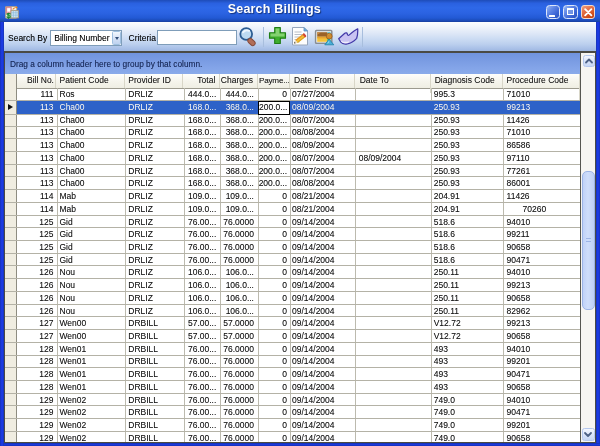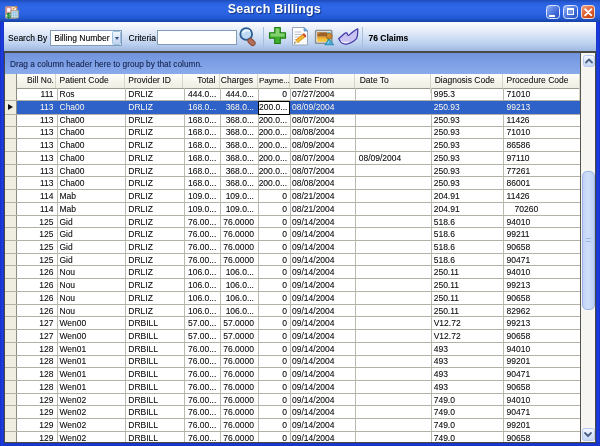--- a/index.html
+++ b/index.html
@@ -92,21 +92,20 @@
     <path d="M14.2 7.6 a3.2 3.2 0 0 1 3.4 -0.6 Z" fill="#e8b868"></path>
     <path d="M16.1 12.2 L11.8 17.8 L20.8 17.8 Z" fill="#48b0d8" stroke="#2586ae" stroke-width="0.9"></path>
     <path d="M16.1 13.2 L14 16.8 L16.1 15.7 Z" fill="#8ad4ec"></path>
   </svg>
 
   <svg class="abs" style="left:338px;top:28px;" width="21" height="20" viewBox="0 0 21 20">
     <path d="M0.7 10.8 L6.8 5.3 C7.9 4.4 9.2 4.9 9.3 6 C9.4 7.2 10.4 7.7 11.3 6.9 C13.6 4.9 17 2.1 19.7 0.8 C19.9 3.8 19.5 7.6 18.7 10.3 C16.1 13.2 12.3 15.3 9.2 15.9 C6.3 16.4 3.7 15.3 2.5 13.8 Z" fill="#c9c3f2" stroke="#4238a8" stroke-width="1.25" stroke-linejoin="round"></path>
     <path d="M3.2 12.7 C5.6 14.1 8.6 14.2 11.2 13.2 L10.2 15.1 C7.2 15.7 4.8 15 3.2 13.7 Z" fill="#efedfb"></path>
   </svg>
   <div class="abs" style="left:362px;top:26.5px;width:1px;height:20px;background:#a8bedd;"></div>
-  <div class="abs" style="left:368.5px;top:21.5px;height:29.5px;line-height:32.5px;color:#000;font-weight:bold;">76 Claims</div>
 
   <div class="abs" style="left:4px;top:50.8px;width:592px;height:392.5px;background:#4a4a44;"></div>
 
   <div class="abs" style="left:5px;top:52.5px;width:590px;height:389.5px;background:#fff;overflow:hidden;">
   </div>
 
   <div class="abs" style="left:5px;top:52.5px;width:574.8px;height:21.5px;background:linear-gradient(180deg,#7093dd,#83a4e8 70%,#8aabea);"></div>
   <div class="abs" style="left:10px;top:52.5px;height:21.5px;line-height:22px;color:#16295e;font-size:8.3px;">Drag a column header here to group by that column.</div>
 
   <div class="abs" style="left:5px;top:74px;width:574.8px;height:13.7px;background:linear-gradient(180deg,#fefefb,#f5f4ec 55%,#efeee3);border-bottom:1px solid #9c9a8e;box-sizing:content-box;"></div>
@@ -227,21 +226,21 @@
 <div style="position:absolute;left:502.60px;top:190.06px;width:77.20px;height:12.72px;line-height:12.72px;text-align:left;padding-left:4px;color:#141414;overflow:hidden;white-space:nowrap;box-sizing:border-box;">11426</div>
 <div style="position:absolute;left:17.20px;top:202.78px;width:39.30px;height:12.72px;line-height:12.72px;text-align:right;padding-right:3px;color:#141414;overflow:hidden;white-space:nowrap;box-sizing:border-box;">114</div>
 <div style="position:absolute;left:56.50px;top:202.78px;width:68.80px;height:12.72px;line-height:12.72px;text-align:left;padding-left:3px;color:#141414;overflow:hidden;white-space:nowrap;box-sizing:border-box;">Mab</div>
 <div style="position:absolute;left:125.30px;top:202.78px;width:58.20px;height:12.72px;line-height:12.72px;text-align:left;padding-left:3px;color:#141414;overflow:hidden;white-space:nowrap;box-sizing:border-box;">DRLIZ</div>
 <div style="position:absolute;left:183.50px;top:202.78px;width:36.80px;height:12.72px;line-height:12.72px;text-align:right;padding-right:4px;color:#141414;overflow:hidden;white-space:nowrap;box-sizing:border-box;">109.0...</div>
 <div style="position:absolute;left:220.30px;top:202.78px;width:37.70px;height:12.72px;line-height:12.72px;text-align:right;padding-right:4px;color:#141414;overflow:hidden;white-space:nowrap;box-sizing:border-box;">109.0...</div>
 <div style="position:absolute;left:258.00px;top:202.78px;width:32.00px;height:12.72px;line-height:12.72px;text-align:right;padding-right:3px;color:#141414;overflow:hidden;white-space:nowrap;box-sizing:border-box;">0</div>
 <div style="position:absolute;left:290.00px;top:202.78px;width:64.70px;height:12.72px;line-height:12.72px;text-align:left;padding-left:2px;color:#141414;overflow:hidden;white-space:nowrap;box-sizing:border-box;">08/21/2004</div>
 
 <div style="position:absolute;left:430.70px;top:202.78px;width:71.90px;height:12.72px;line-height:12.72px;text-align:left;padding-left:3px;color:#141414;overflow:hidden;white-space:nowrap;box-sizing:border-box;">204.91</div>
-<div style="position:absolute;left:502.60px;top:202.78px;width:77.20px;height:12.72px;line-height:12.72px;text-align:left;padding-left:12px;color:#141414;overflow:hidden;white-space:nowrap;box-sizing:border-box;">70260</div>
+<div style="position:absolute;left:502.60px;top:202.78px;width:77.20px;height:12.72px;line-height:12.72px;text-align:left;padding-left:20px;color:#141414;overflow:hidden;white-space:nowrap;box-sizing:border-box;">70260</div>
 <div style="position:absolute;left:17.20px;top:215.50px;width:39.30px;height:12.72px;line-height:12.72px;text-align:right;padding-right:3px;color:#141414;overflow:hidden;white-space:nowrap;box-sizing:border-box;">125</div>
 <div style="position:absolute;left:56.50px;top:215.50px;width:68.80px;height:12.72px;line-height:12.72px;text-align:left;padding-left:3px;color:#141414;overflow:hidden;white-space:nowrap;box-sizing:border-box;">Gid</div>
 <div style="position:absolute;left:125.30px;top:215.50px;width:58.20px;height:12.72px;line-height:12.72px;text-align:left;padding-left:3px;color:#141414;overflow:hidden;white-space:nowrap;box-sizing:border-box;">DRLIZ</div>
 <div style="position:absolute;left:183.50px;top:215.50px;width:36.80px;height:12.72px;line-height:12.72px;text-align:right;padding-right:4px;color:#141414;overflow:hidden;white-space:nowrap;box-sizing:border-box;">76.00...</div>
 <div style="position:absolute;left:220.30px;top:215.50px;width:37.70px;height:12.72px;line-height:12.72px;text-align:right;padding-right:4px;color:#141414;overflow:hidden;white-space:nowrap;box-sizing:border-box;">76.0000</div>
 <div style="position:absolute;left:258.00px;top:215.50px;width:32.00px;height:12.72px;line-height:12.72px;text-align:right;padding-right:3px;color:#141414;overflow:hidden;white-space:nowrap;box-sizing:border-box;">0</div>
 <div style="position:absolute;left:290.00px;top:215.50px;width:64.70px;height:12.72px;line-height:12.72px;text-align:left;padding-left:2px;color:#141414;overflow:hidden;white-space:nowrap;box-sizing:border-box;">09/14/2004</div>
 
 <div style="position:absolute;left:430.70px;top:215.50px;width:71.90px;height:12.72px;line-height:12.72px;text-align:left;padding-left:3px;color:#141414;overflow:hidden;white-space:nowrap;box-sizing:border-box;">518.6</div>
 <div style="position:absolute;left:502.60px;top:215.50px;width:77.20px;height:12.72px;line-height:12.72px;text-align:left;padding-left:4px;color:#141414;overflow:hidden;white-space:nowrap;box-sizing:border-box;">94010</div>

